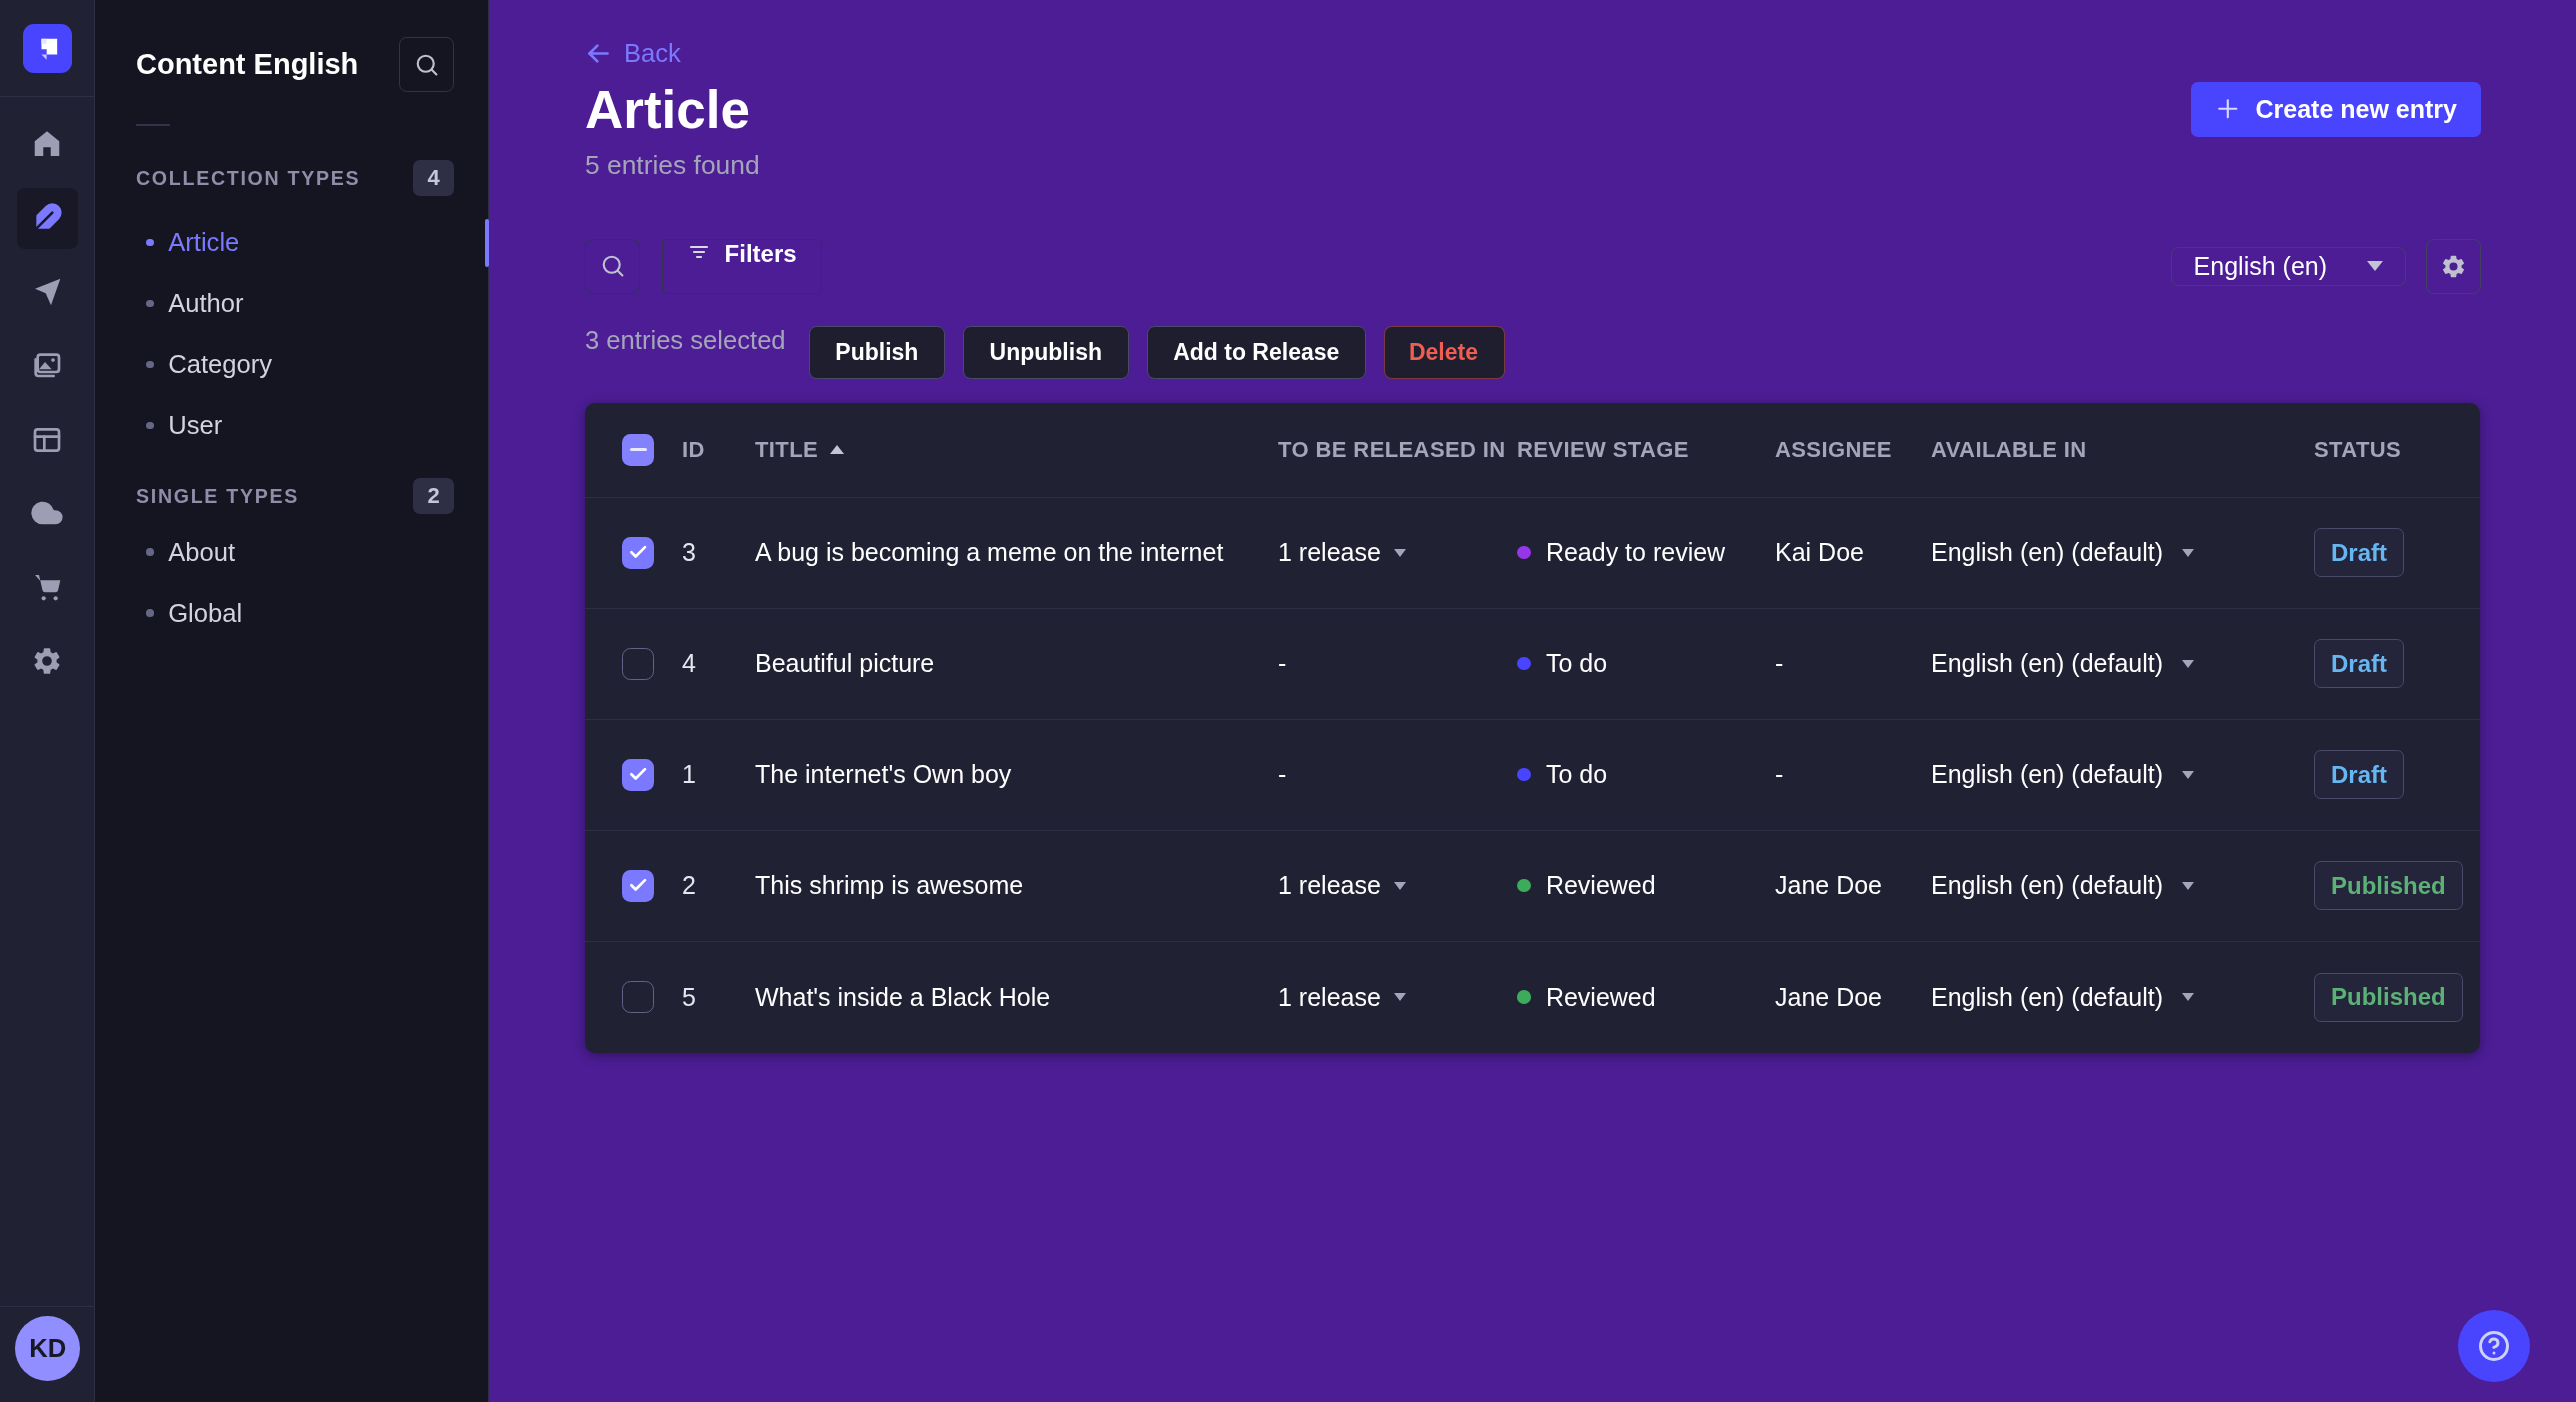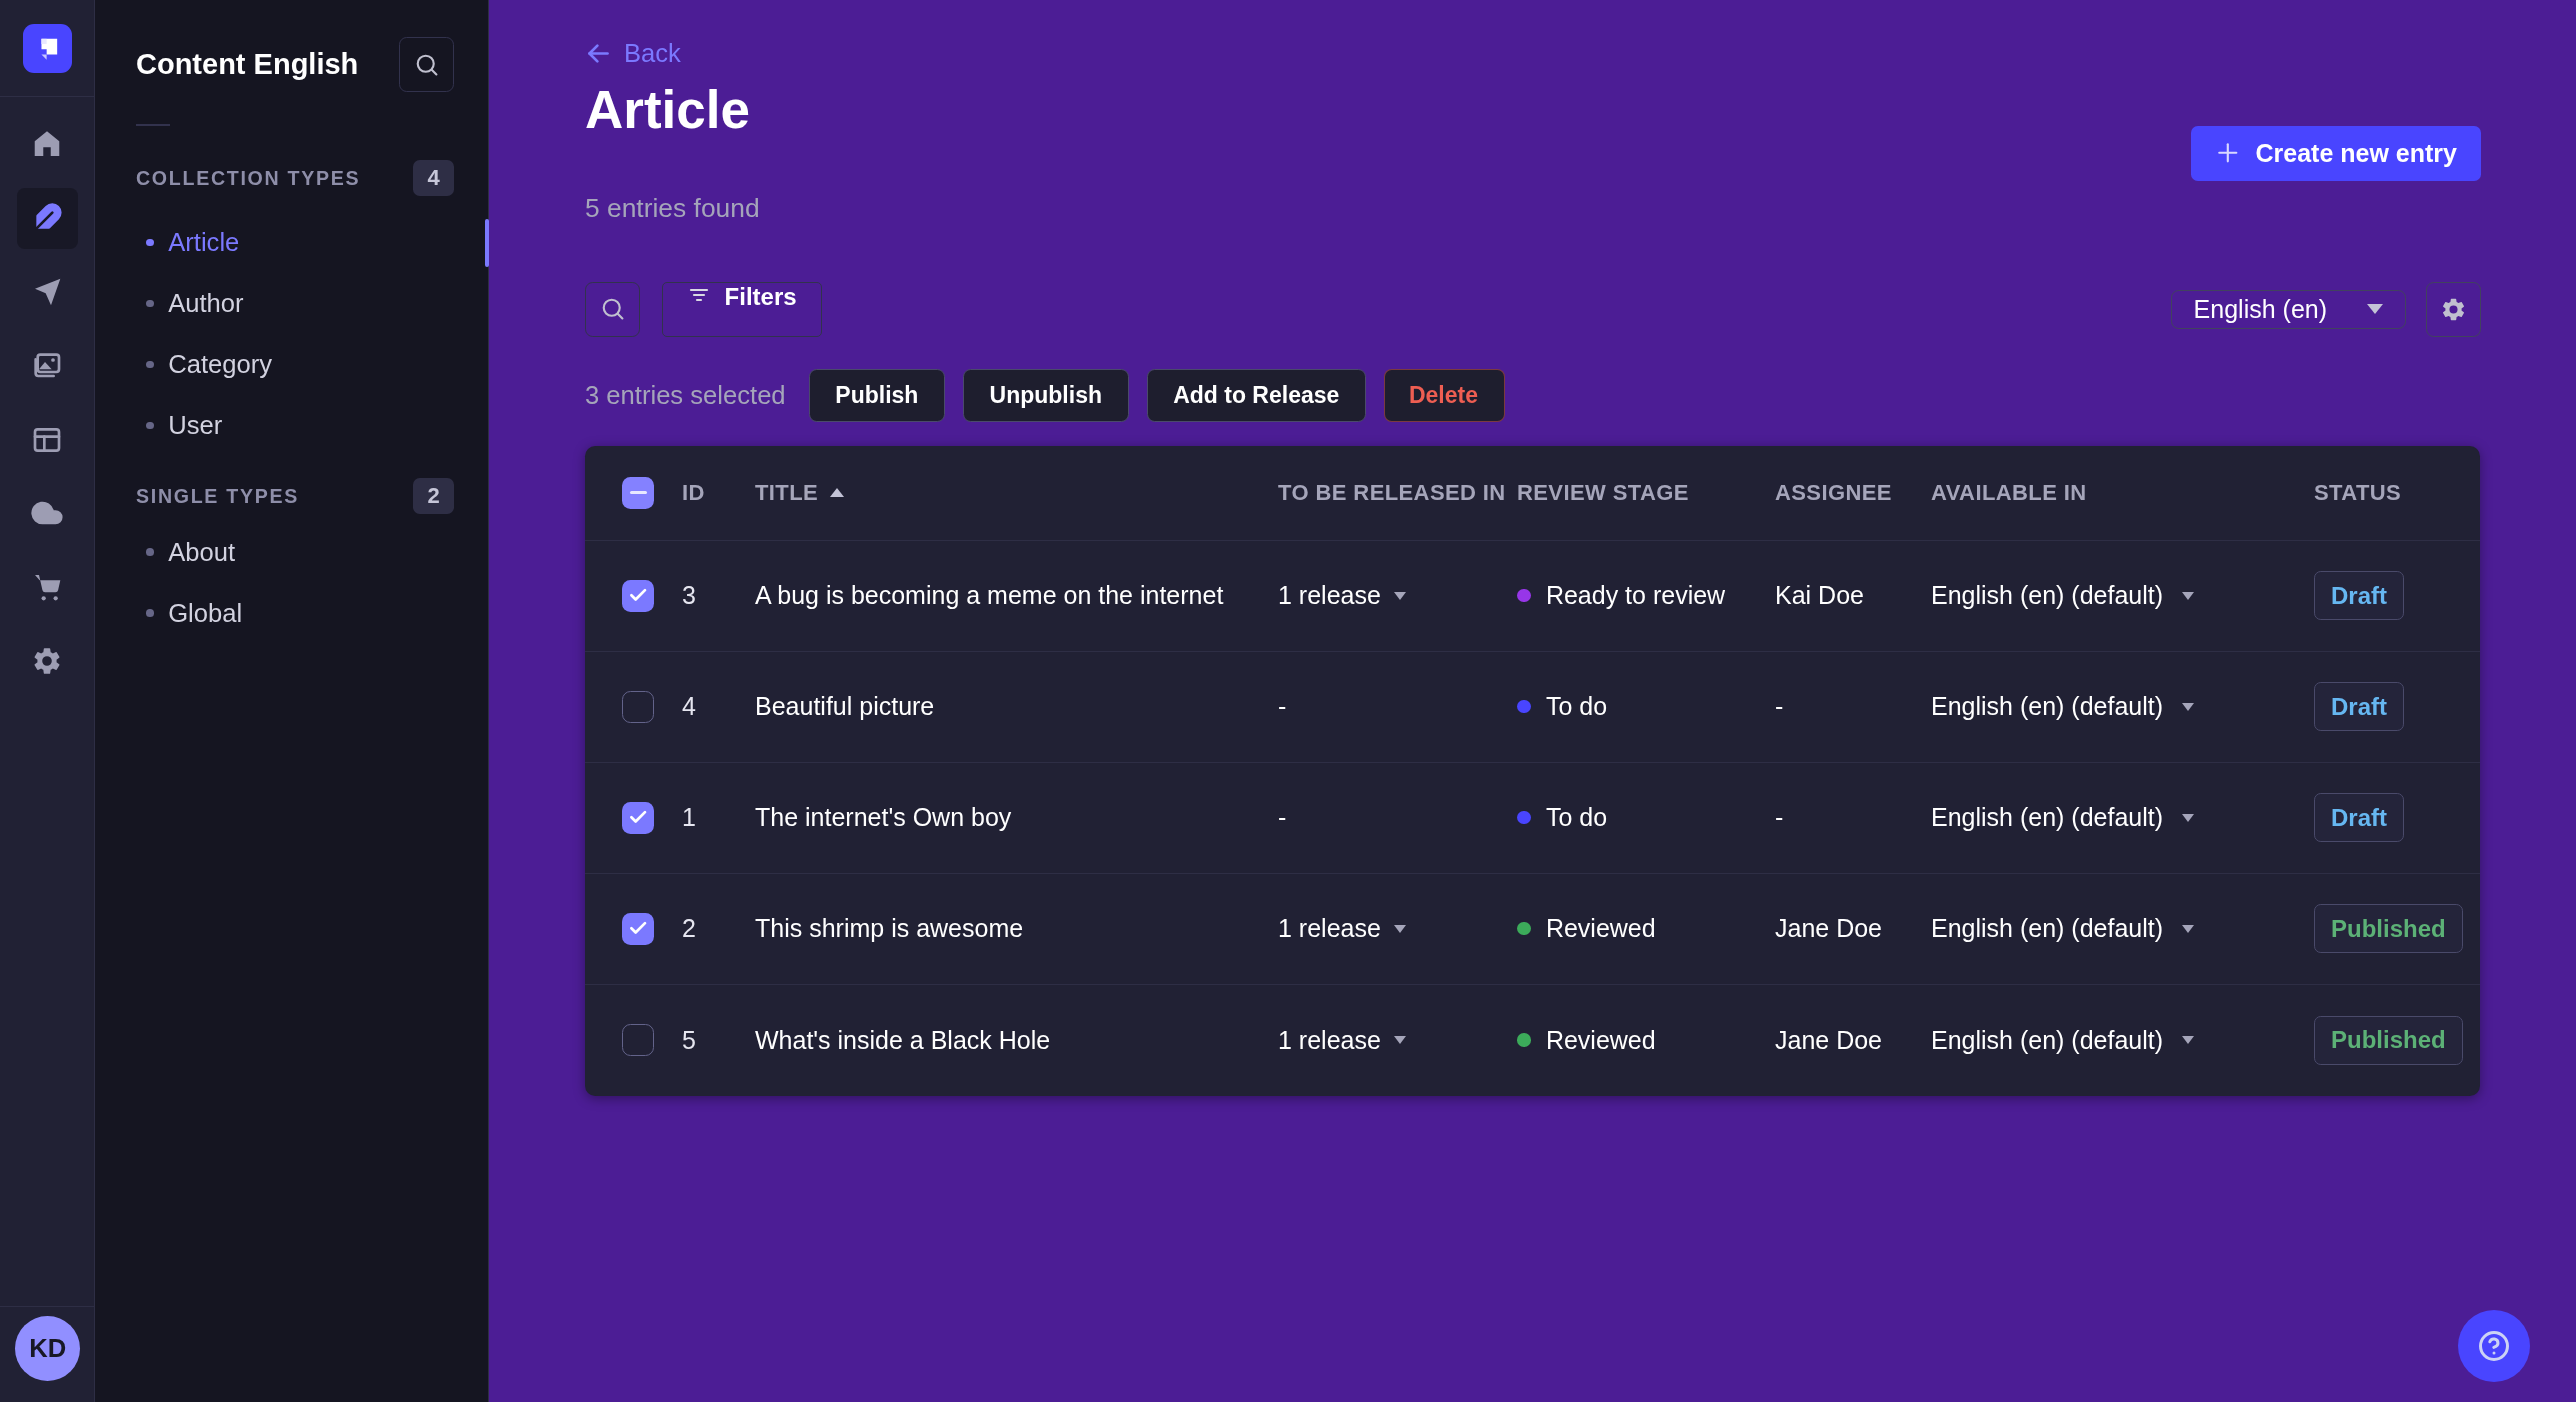--- a/index.html
+++ b/index.html
@@ -47,38 +47,38 @@
                             background:#7b79ff; border-radius:2.6px; }
   .single-gap { margin-top:22px; }
 
   
   .main { flex:1; position:relative; padding:39px 95px 0 96px; background:#4c1d95; }
   .back-row { display:flex; align-items:center; gap:12px; color:#7b79ff; font-size:25.6px; cursor:pointer; width:max-content; }
   .back-row svg { stroke:#7b79ff; fill:none; stroke-width:2.4; stroke-linecap:round; stroke-linejoin:round; }
   .title-row { margin-top:13.6px; display:flex; align-items:flex-start; justify-content:space-between; }
   .page-title { color:#ffffff; font-size:53px; font-weight:bold; line-height:56px; }
   .btn-primary { height:55px; background:#4945ff; border:none; border-radius:6.8px; padding:0 24px;
-                 display:flex; align-items:center; gap:14.5px; color:#ffffff; font-size:25px; font-weight:bold; cursor:pointer;margin-top:44px; }
+                 display:flex; align-items:center; gap:14.5px; color:#ffffff; font-size:25px; font-weight:bold; cursor:pointer; }
   .btn-primary svg { stroke:#d9d8ff; fill:none; stroke-width:2; stroke-linecap:round; }
   .subtitle { margin-top:12px; color:#a5a5ba; font-size:26.4px; }
 
   .toolbar { margin-top:58px; display:flex; align-items:center; justify-content:space-between; }
   .toolbar-left, .toolbar-right { display:flex; align-items:center; }
   .btn-outline { height:55px; border:0.9px solid #32324d; border-radius:5px; background:transparent; padding:0 24px;
                  display:flex; align-items:flex-start; gap:13.6px; color:#ffffff; font-size:24px; font-weight:bold; cursor:pointer; }
   .btn-outline svg { stroke:#d9d9e3; fill:none; stroke-width:2.2; stroke-linecap:round; }
   .toolbar-left .icon-sq-btn { margin-right:22px; }
   .locale-select { height:39px; min-width:235px; border:0.9px solid #42425f; border-radius:7.7px; padding:0 22px;
                    display:flex; align-items:center; justify-content:space-between; gap:22px;
                    color:#ffffff; font-size:25px; cursor:pointer; }
   .caret-down { width:0; height:0; border-left:8.5px solid transparent; border-right:8.5px solid transparent;
                 border-top:10.2px solid #c3c3d6; }
   .toolbar-right .icon-sq-btn { margin-left:20.4px; border-color:#42425f; }
 
-  .selection-row { margin-top:32px; display:flex; align-items:center; gap:18px; }
+  .selection-row { margin-top:32px; display:flex; align-items:flex-start; gap:18px; }
   .selection-text { color:#a5a5ba; font-size:25.6px; margin-right:5.1px; }
   .btn-ghost { height:53px; border:0.9px solid #4a4a6a; border-radius:7.7px; background:#1e1e2e; padding:0 25.6px;
                color:#ffffff; font-size:23px; font-weight:bold; display:flex; align-items:center; cursor:pointer; }
   .btn-ghost.danger { color:#ee5e52; border-color:rgba(238,94,82,0.45);padding-left:24px; }
 
   
   .table-card { margin-top:24px; width:1895px; background:#212134; border-radius:10.2px;
                 box-shadow:0 2.6px 12px rgba(0,0,0,0.35); overflow:hidden; }
   .tr { display:grid; grid-template-columns:60px 73px 523px 239px 258px 156px 383px 1fr;
         align-items:center; padding:0 17px 0 37px; }

